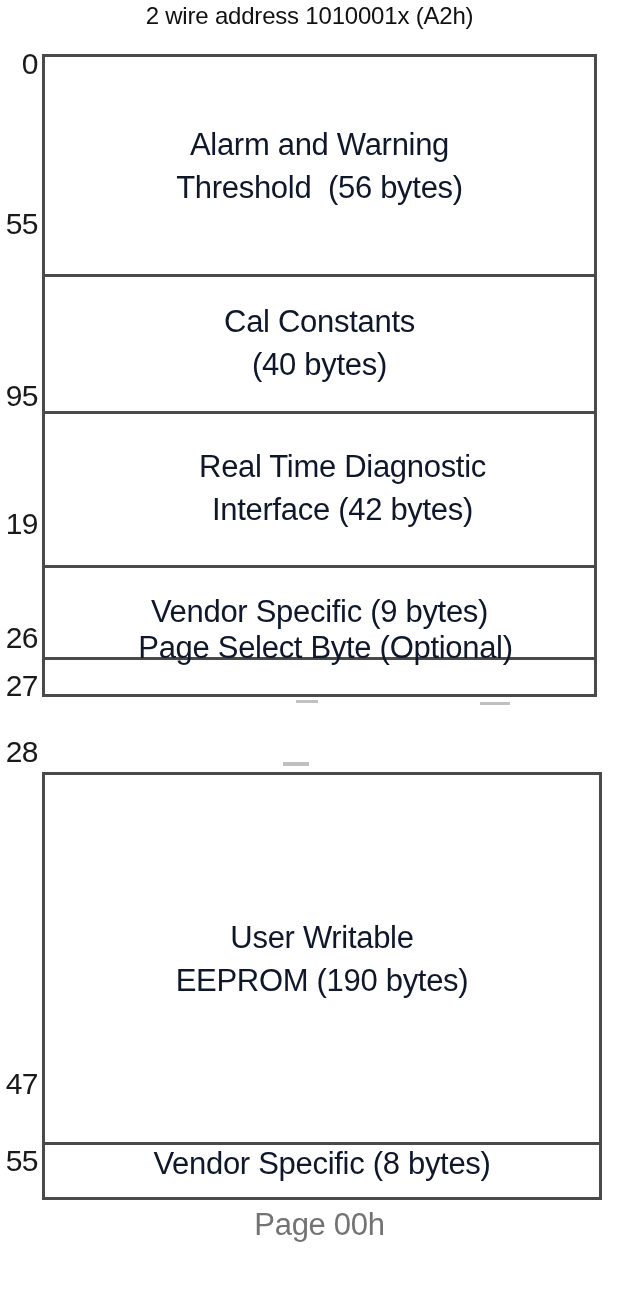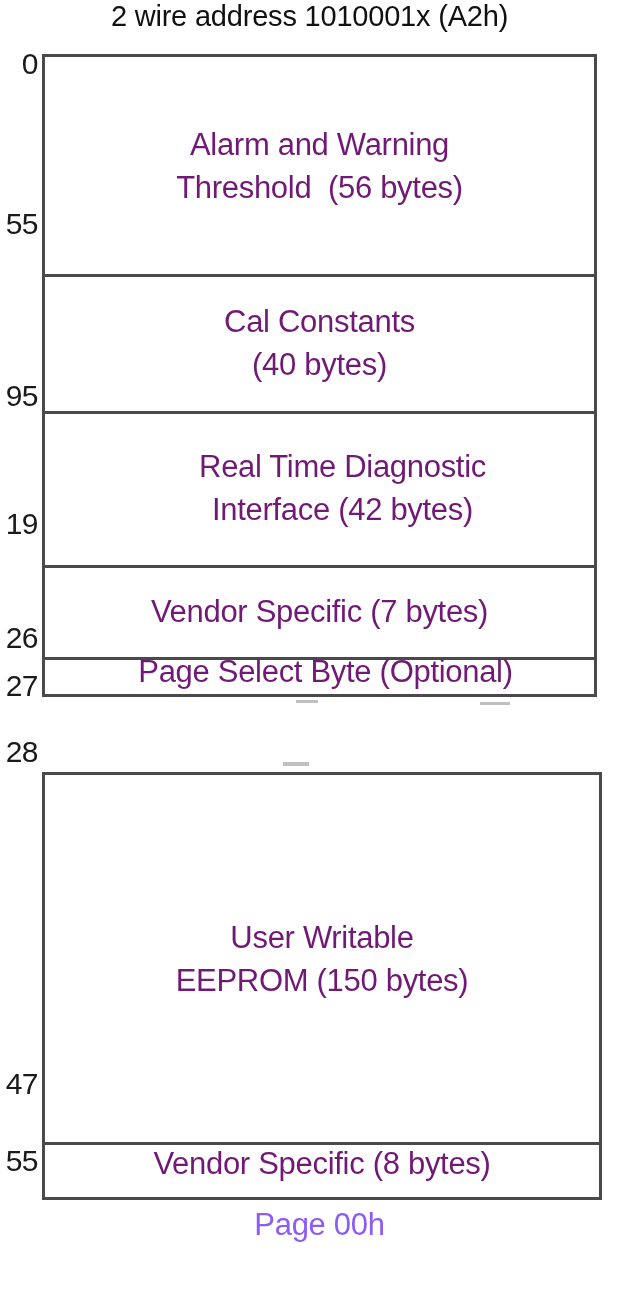--- a/index.html
+++ b/index.html
@@ -18,21 +18,21 @@
     -webkit-font-smoothing: antialiased;
   }
 
   
   .diagram-title {
     position: absolute;
     left: 0;
     top: 1px;
     width: 619px;
     text-align: center;
-    font-size: 29px;
+    font-size: 24px;
     line-height: 30px;
     letter-spacing: -0.2px;
     color: #111111;
     white-space: nowrap;
   }
 
   
   .addr-label {
     position: absolute;
     text-align: right;
@@ -80,21 +80,21 @@
     position: absolute;
     left: 0;
     width: 100%;
     box-sizing: border-box;
     display: flex;
     align-items: center;
     justify-content: center;
     text-align: center;
     font-size: 31px;
     line-height: 43px;
-    color: #701a75;
+    color: #0f172a;
     letter-spacing: -0.3px;
   }
   .section .lines {
     width: 100%;
     padding: 0 4px;
     box-sizing: border-box;
   }
   .section .lines > span {
     display: block;
     white-space: pre;
@@ -113,21 +113,21 @@
 
   
   .caption {
     position: absolute;
     left: 42px;
     top: 1205px;
     width: 555px;
     text-align: center;
     font-size: 31px;
     line-height: 40px;
-    color: #8b5cf6;
+    color: #737373;
     letter-spacing: -0.3px;
     white-space: nowrap;
   }
 
   
   .artifact {
     position: absolute;
     background: #8d8d8d;
     opacity: 0.55;
   }
@@ -169,42 +169,42 @@
   <div class="section" style="top:354px; height:154px;padding-left:46px;">
     <div class="lines">
       <span>Real Time Diagnostic</span>
       <span>Interface (42 bytes)</span>
     </div>
   </div>
   <div class="divider" style="top:508px;"></div>
 
   <div class="section" style="top:508px; height:92px;">
     <div class="lines">
-      <span>Vendor Specific (7 bytes)</span>
+      <span>Vendor Specific (9 bytes)</span>
     </div>
   </div>
   <div class="divider" style="top:600px;"></div>
 
-  <div class="section thin" style="top:596px; height:37px;border-radius:8px;">
+  <div class="section thin" style="top:572px; height:37px;border-radius:8px;">
     <div class="lines">
       <span>Page Select Byte (Optional)</span>
     </div>
   </div>
 </div>
 
 <div class="artifact" style="left:296px; top:700px; width:22px; height:3px;"></div>
 <div class="artifact" style="left:480px; top:702px; width:30px; height:3px;"></div>
 <div class="artifact" style="left:283px; top:762px; width:26px; height:4px;"></div>
 
 <div class="block-lower">
 
   <div class="section" style="top:0px; height:367px;justify-content:flex-end;">
     <div class="lines">
       <span>User Writable</span>
-      <span>EEPROM (150 bytes)</span>
+      <span>EEPROM (190 bytes)</span>
     </div>
   </div>
   <div class="divider" style="top:367px;"></div>
 
   <div class="section" style="top:367px; height:43px;align-items:flex-end;">
     <div class="lines">
       <span>Vendor Specific (8 bytes)</span>
     </div>
   </div>
 </div>

